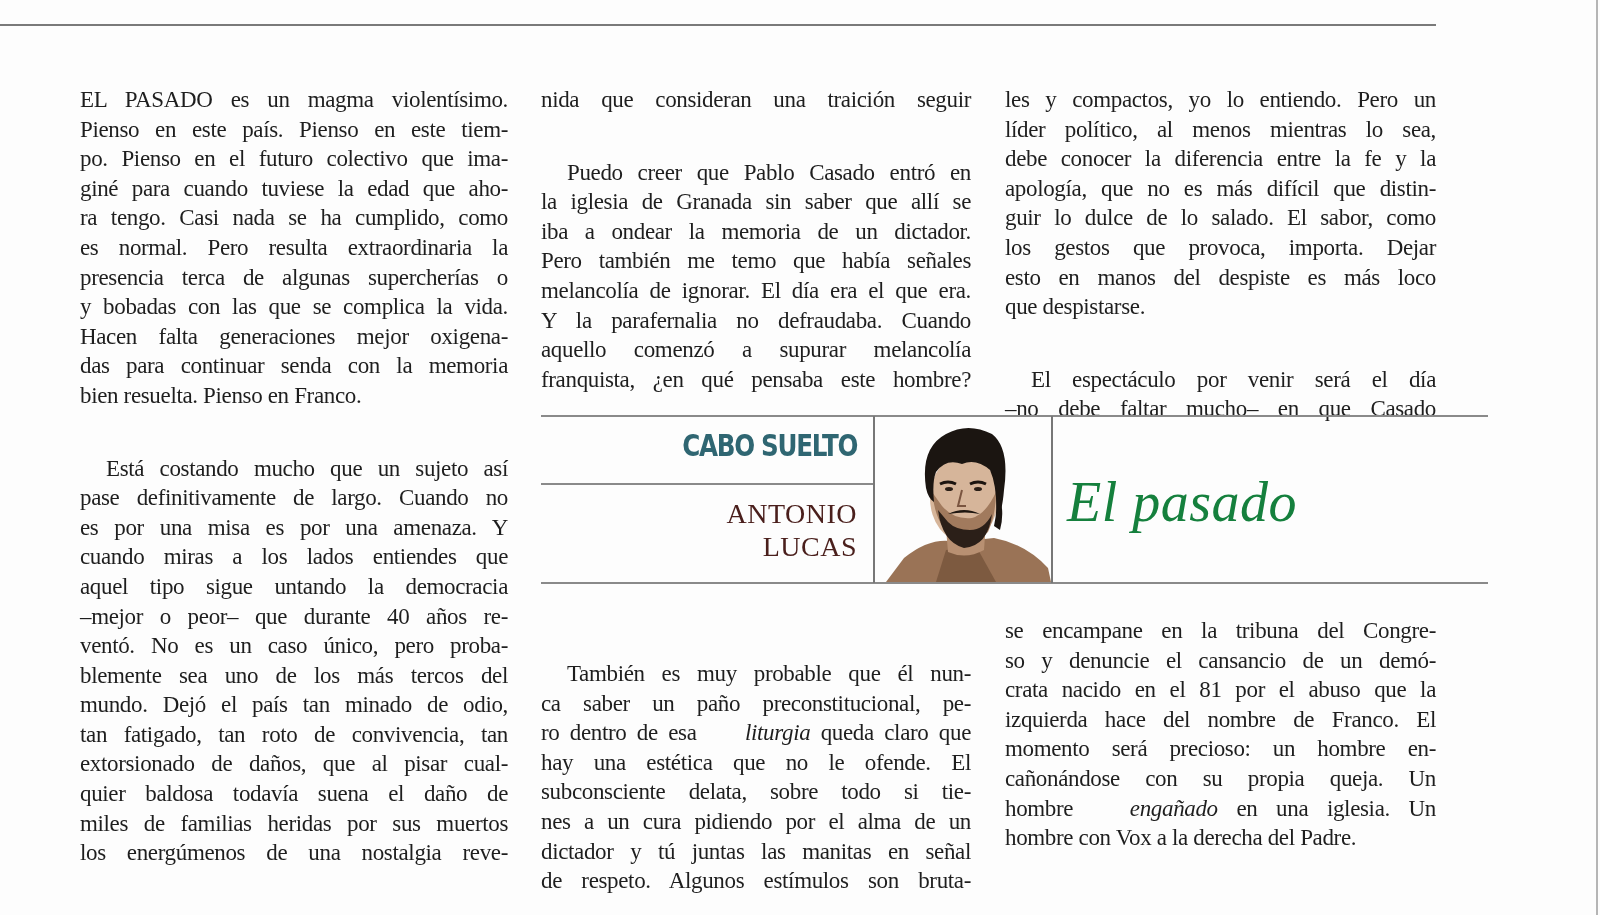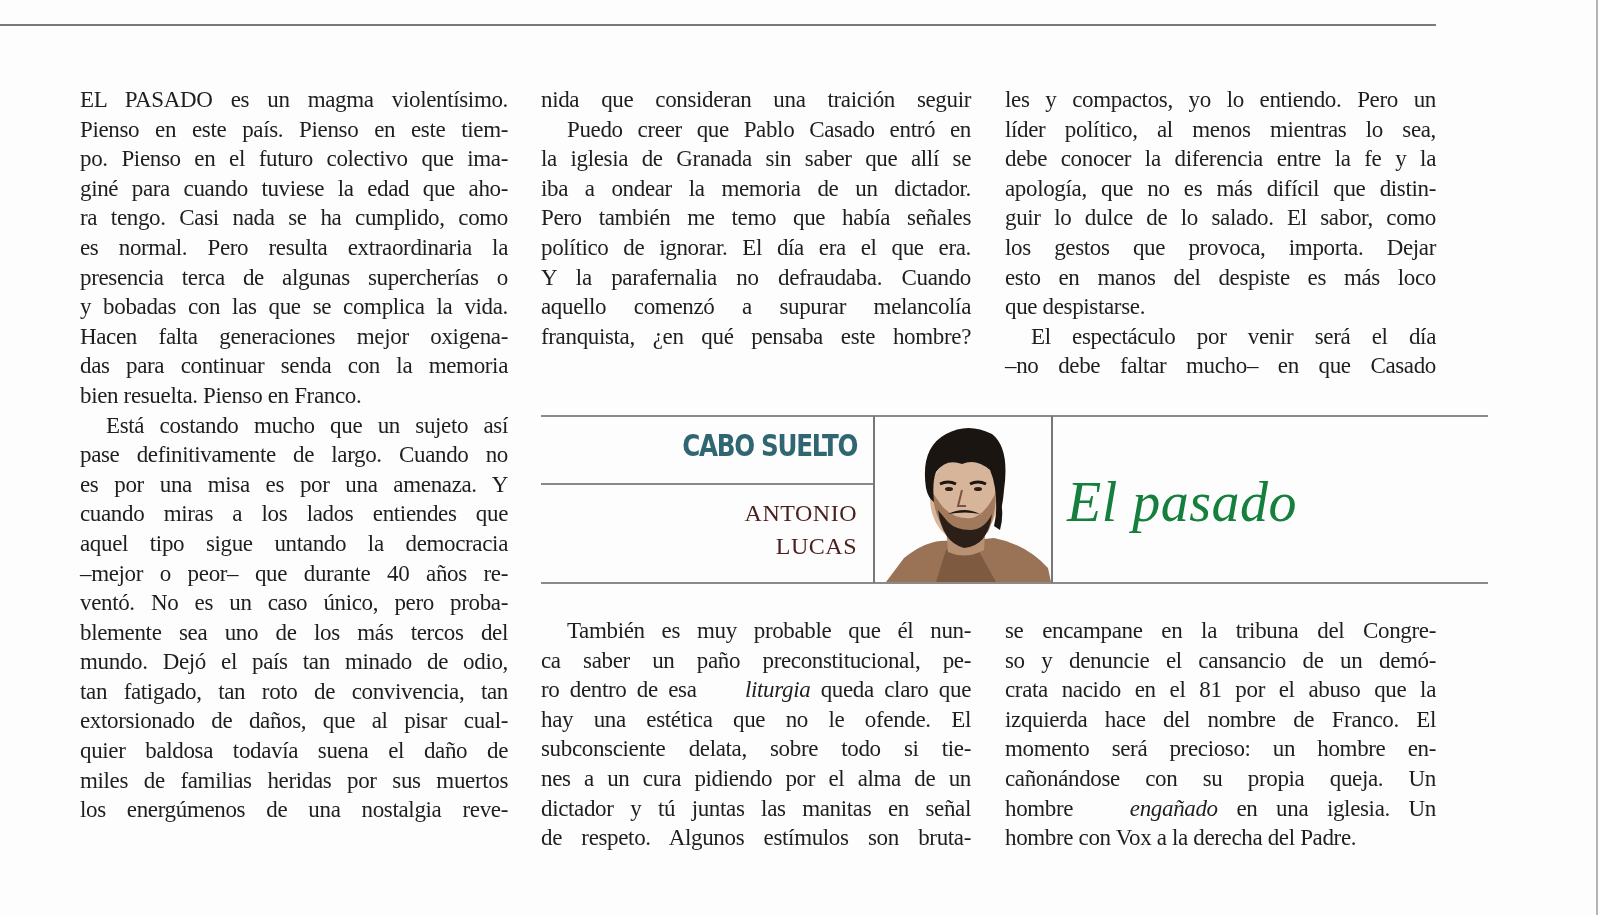--- a/index.html
+++ b/index.html
@@ -19,21 +19,21 @@
   }
   .col {
     position: absolute; width: 428px;
     font-size: 20.2px; line-height: 29.6px;
     letter-spacing: -0.35px;
     font-family: "Liberation Serif", "DejaVu Serif", serif;
     font-size: 23px;
   }
   .col .line { display: block; white-space: nowrap; text-align: justify; text-align-last: justify; height: 29.6px; }
   .col .line.last { text-align-last: left; }
-  .col .line.indent { padding-left: 26px; }
+  .col .line.indent { padding-left: 26px; margin-top: 43px; }
   .col em { font-style: italic; margin-left: 38px; }
   #col1 { left: 80px; top: 85px; }
   #col2a { left: 541px; top: 85px; width: 430px; }
   #col3a { left: 1005px; top: 85px; width: 431px; }
   #col2b { left: 541px; top: 616px; width: 430px; }
   #col3b { left: 1005px; top: 616px; width: 431px; }
 
   
   .hdr-rule { position: absolute; height: 2px; background: #8a8a8a; }
   #hr-top { left: 541px; top: 415px; width: 947px; }
@@ -46,21 +46,21 @@
   .section-label {
     position: absolute; left: 541px; top: 428px; width: 316px; text-align: right;
     font-family: "DejaVu Sans", "Liberation Sans", sans-serif;
     font-weight: bold; font-size: 30px; letter-spacing: -1.6px;
     color: #2f6672;
     transform: scaleX(0.82); transform-origin: right center;
   }
   .author {
     position: absolute; left: 541px; top: 497px; width: 316px; text-align: right;
     font-family: "Liberation Serif", "DejaVu Serif", serif;
-    font-size: 24px; line-height: 33px; color: #4a1f1c; letter-spacing: 0.5px;
+    font-size: 28px; line-height: 33px; color: #4a1f1c; letter-spacing: 0.5px;
   }
   .headline {
     position: absolute; left: 1067px; top: 470px;
     font-family: "Liberation Serif", "DejaVu Serif", serif;
     font-style: italic; font-size: 56px; color: #15803d; letter-spacing: 0.5px;
   }
   .photo { position: absolute; left: 876px; top: 418px; width: 175px; height: 164px; overflow: hidden; }
 </style>
 </head>
 <body>
@@ -95,21 +95,21 @@
   <span class="line">miles de familias heridas por sus muertos</span>
   <span class="line">los energúmenos de una nostalgia reve-</span>
 </div>
 
 <div class="col" id="col2a">
   <span class="line">nida que consideran una traición seguir</span>
   <span class="line indent">Puedo creer que Pablo Casado entró en</span>
   <span class="line">la iglesia de Granada sin saber que allí se</span>
   <span class="line">iba a ondear la memoria de un dictador.</span>
   <span class="line">Pero también me temo que había señales</span>
-  <span class="line">político de ignorar. El día era el que era.</span>
+  <span class="line">melancolía de ignorar. El día era el que era.</span>
   <span class="line">Y la parafernalia no defraudaba. Cuando</span>
   <span class="line">aquello comenzó a supurar melancolía</span>
   <span class="line">franquista, ¿en qué pensaba este hombre?</span>
 </div>
 
 <div class="col" id="col3a">
   <span class="line">les y compactos, yo lo entiendo. Pero un</span>
   <span class="line">líder político, al menos mientras lo sea,</span>
   <span class="line">debe conocer la diferencia entre la fe y la</span>
   <span class="line">apología, que no es más difícil que distin-</span>

